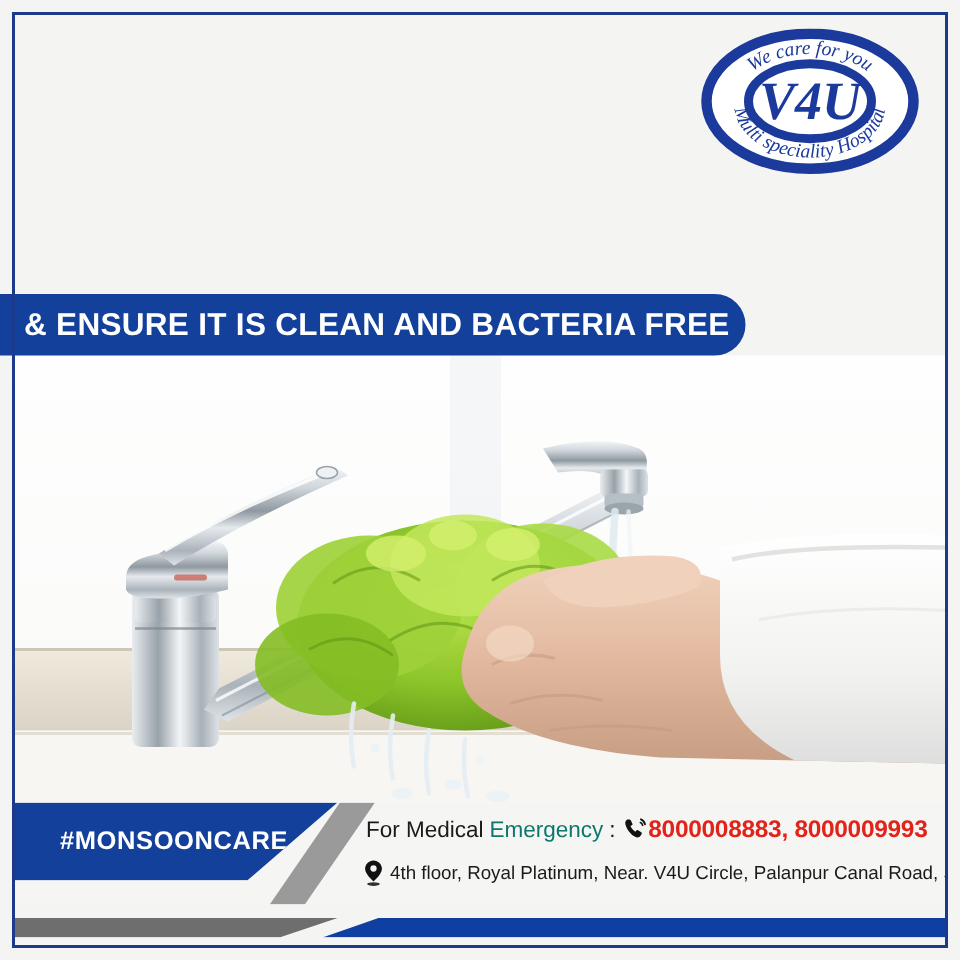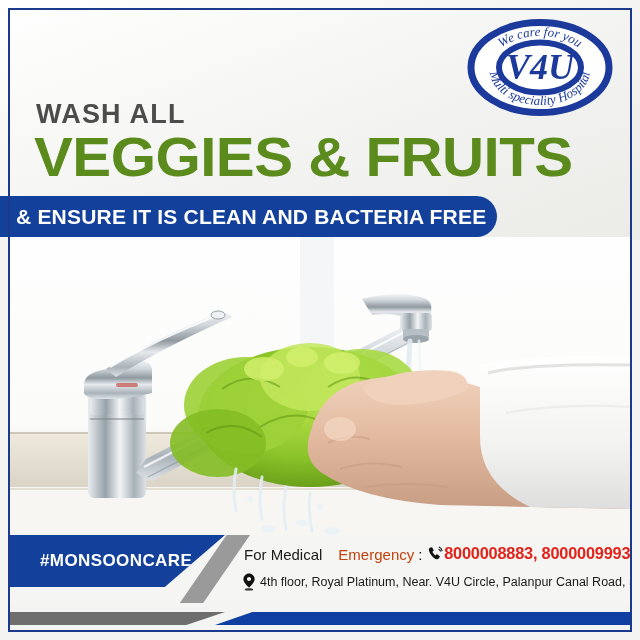--- a/index.html
+++ b/index.html
@@ -141,25 +141,24 @@
     position: absolute;
     left: 232px; top: 0;
     width: 388px; height: 68px;
     z-index: 4;
   }
 
   .row-emerg {
     position: absolute;
     left: 2px; top: 10px;
     display: flex;
-    align-items: center;
     white-space: nowrap;
   }
   .lbl-medical { font-size: 15px; color: #1a1a1a; font-weight: 500; }
-  .lbl-emergency { font-size: 15px; color: #c2410c; font-weight: 500; padding-left: 16px; }
+  .lbl-emergency { font-size: 15px; color: #0f766e; font-weight: 500; padding-left: 4px; }
   .lbl-colon { font-size: 15px; color: #1a1a1a; padding: 0 5px 0 4px; }
   .phone-icon { display: inline-block; width: 16px; height: 16px; }
   .phones {
     font-size: 16px;
     font-weight: 700;
     color: #e2231a;
     letter-spacing: -0.2px;
     padding-left: 3px;
     transform: scaleX(1.02);
   }
@@ -198,24 +197,20 @@
     width: 415px; height: 13px;
     background: #0f3fa0;
     clip-path: polygon(9% 0, 100% 0, 100% 100%, 0 100%);
   }
 </style>
 </head>
 <body>
 
 <div id="poster">
 
-  <div class="header">
-    <div class="wash-all">WASH ALL</div>
-    <div class="headline">VEGGIES &amp; FRUITS</div>
-  </div>
 
   <div class="subbar">
     <span class="subbar-text">&amp; ENSURE IT IS CLEAN AND BACTERIA FREE</span>
   </div>
 
   <div class="logo">
     <svg viewBox="0 0 148 97" xmlns="http://www.w3.org/2000/svg">
       <defs>
         <path id="arcTop" d="M 22,53 A 52,36 0 0 1 126,53"></path>
         <path id="arcBot" d="M 24,52 A 50,34 0 0 0 124,52"></path>

